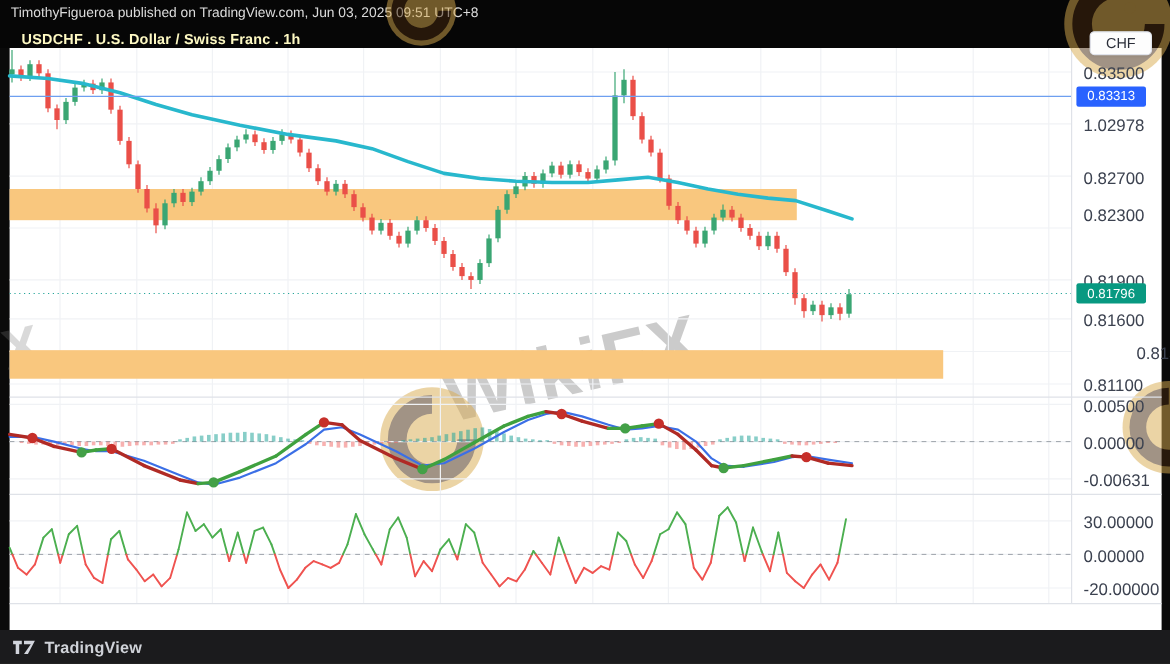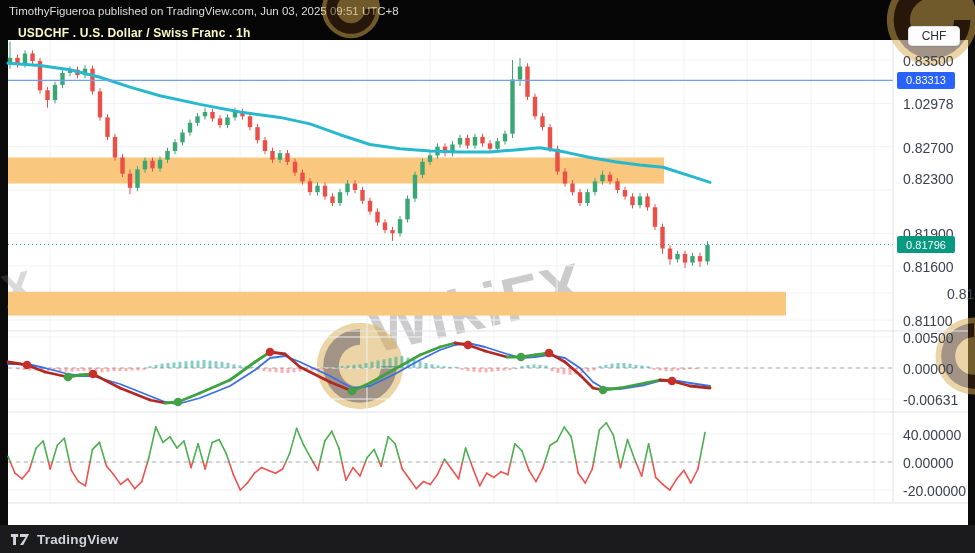--- a/index.html
+++ b/index.html
@@ -611,19 +611,19 @@
       <div class="axis-label" style="top: 74.332px;">1.02978</div>
       <div class="axis-label" style="top: 117.664px;">0.82700</div>
       <div class="axis-label" style="top: 149px;">0.82300</div>
       <div class="axis-label" style="top: 204.328px;">0.81900</div>
       <div class="axis-label" style="top: 236.827px;">0.81600</div>
       <div class="axis-label" style="top: 263.909px; padding-left: 44px;">0.81350</div>
       <div class="axis-label" style="top: 290.992px;">0.81100</div>
       <div class="axis-label" style="top: 308px;">0.00500</div>
       <div class="axis-label" style="top: 339px;">0.00000</div>
       <div class="axis-label" style="top: 370px;">-0.00631</div>
-      <div class="axis-label" style="top: 405px;">40.00000</div>
+      <div class="axis-label" style="top: 405px;">30.00000</div>
       <div class="axis-label" style="top: 433px;">0.00000</div>
       <div class="axis-label" style="top: 461px;">-20.00000</div>
       <div class="badge" style="background: rgb(41, 98, 255); top: 49.7577px;">0.83313</div>
       <div class="badge" style="background: rgb(8, 153, 129); top: 214.094px;">0.81796</div>
     </div>
 </div>
 
 </body></html>

